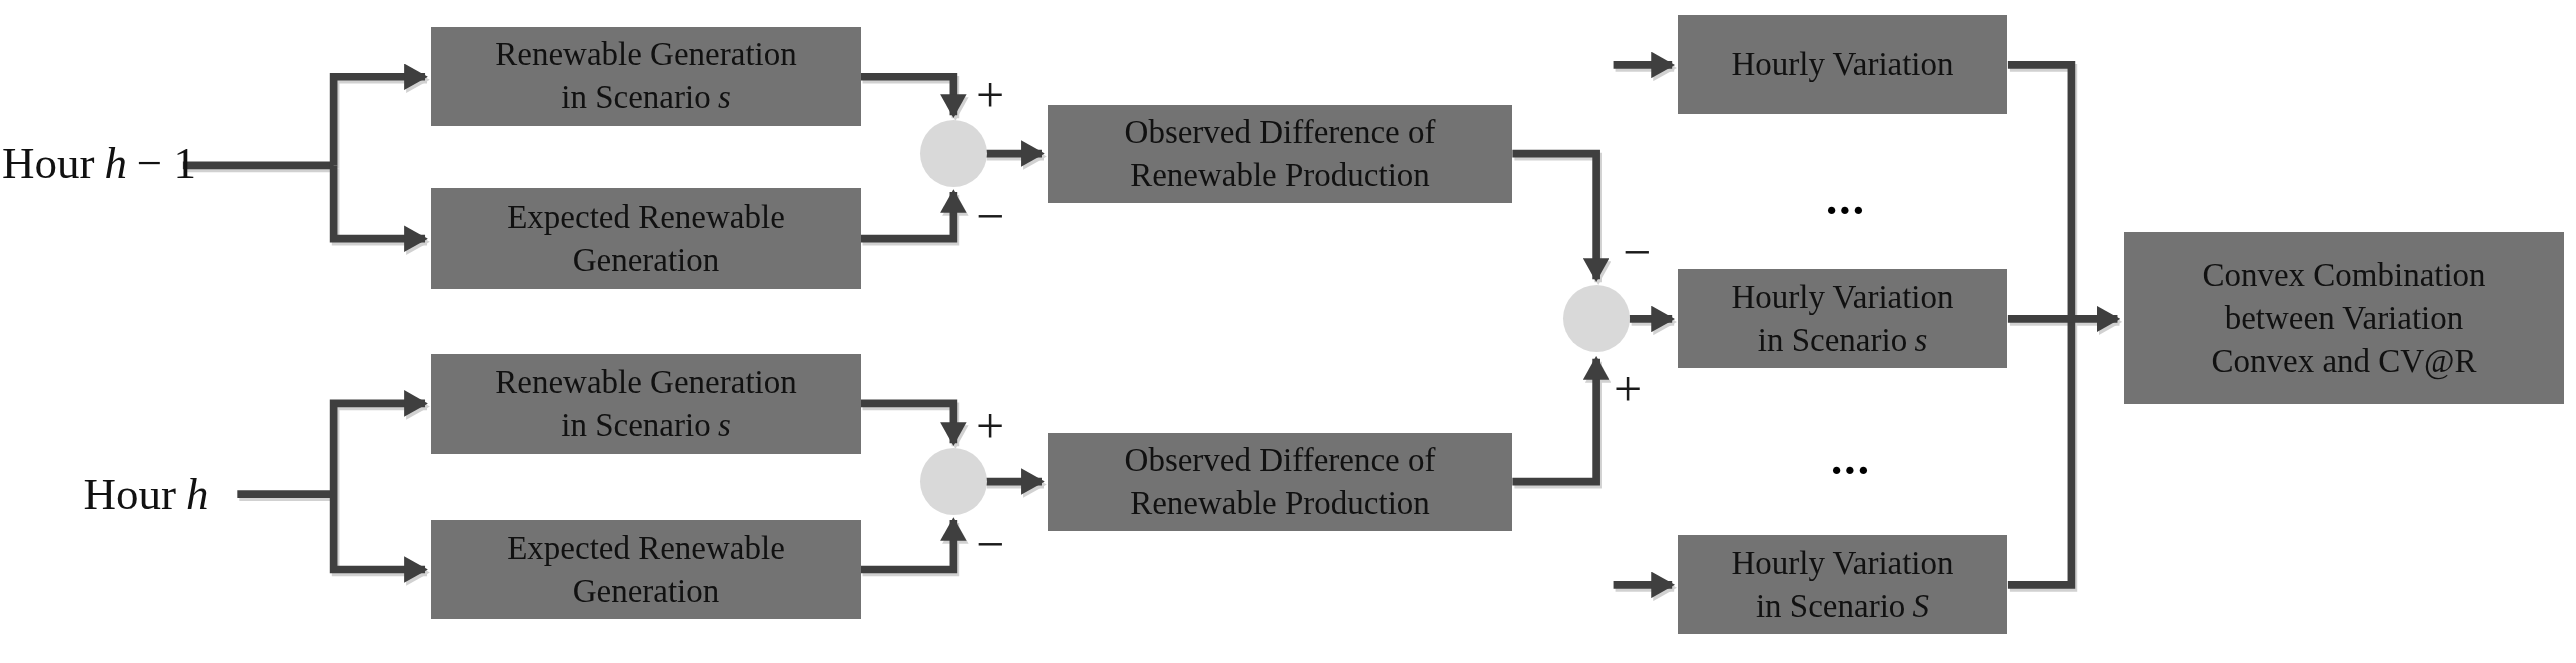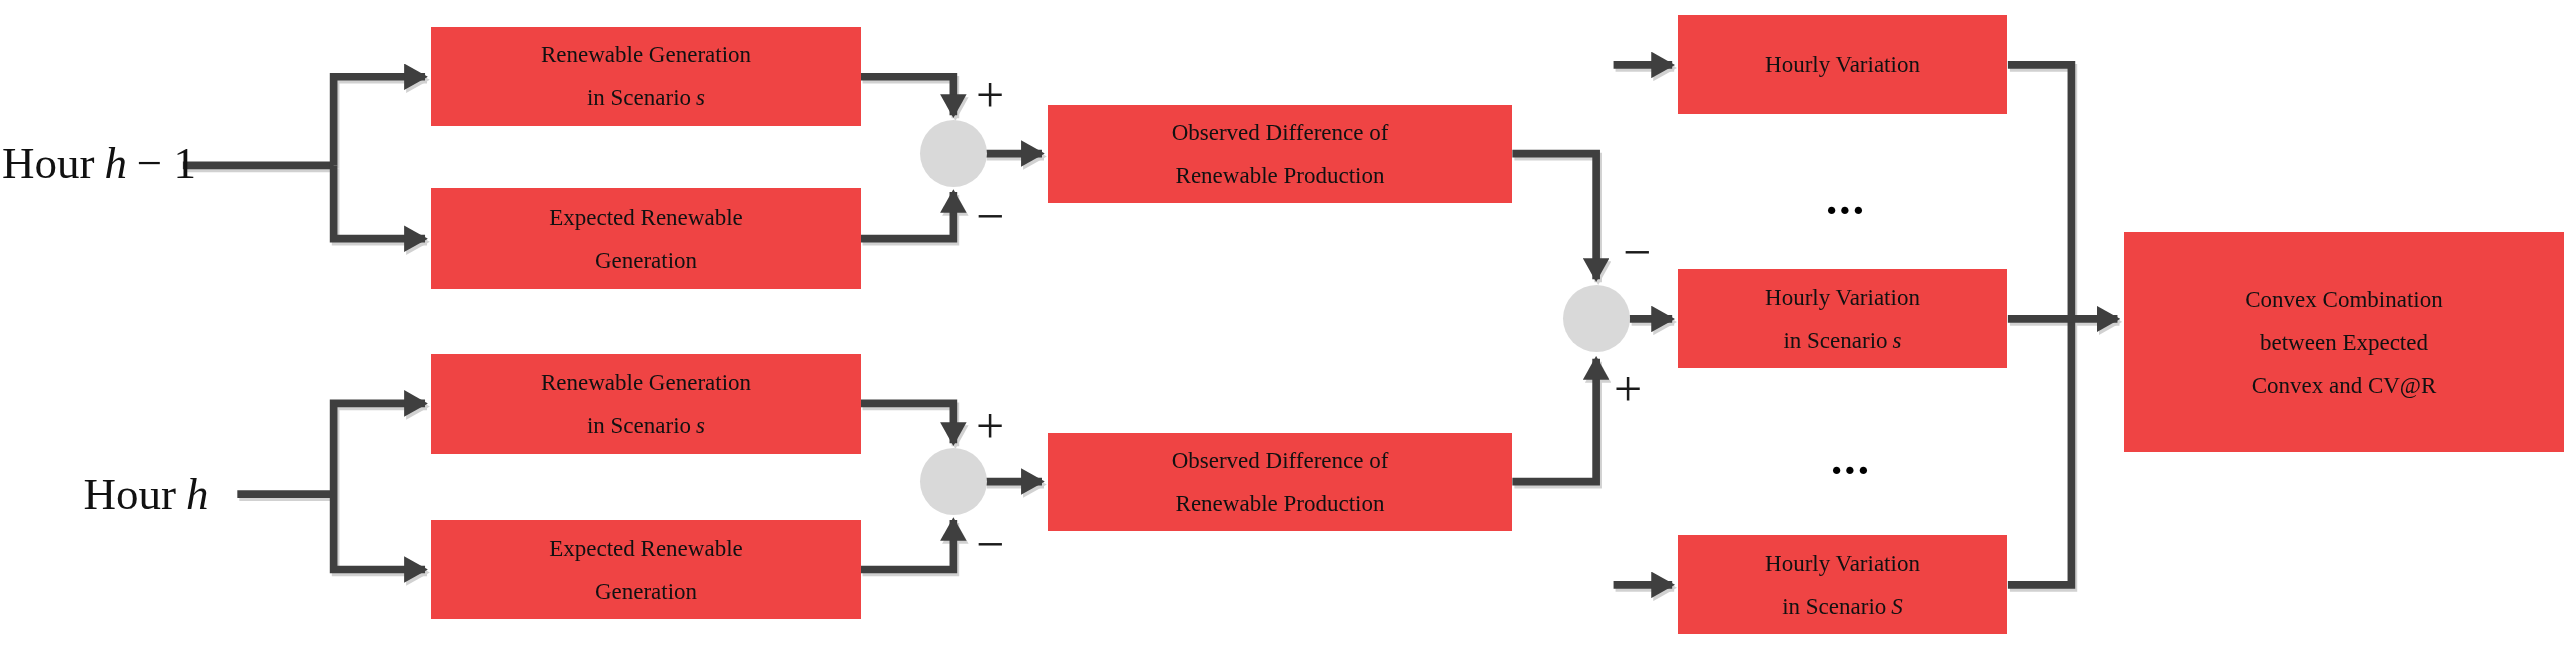--- a/index.html
+++ b/index.html
@@ -13,27 +13,27 @@
     color: #111111;
   }
   svg.wires {
     position: absolute;
     left: 0; top: 0;
     width: 2576px; height: 663px;
     filter: drop-shadow(2.8px 3.5px 0 rgba(0,0,0,0.18));
   }
   .box {
     position: absolute;
-    background: #ef4444;
+    background: #737373;
     display: flex;
     flex-direction: column;
     align-items: center;
     justify-content: center;
     text-align: center;
-    font-size: 23px;
+    font-size: 33px;
     line-height: 43px;
     white-space: nowrap;
   }
   .sum {
     position: absolute;
     width: 67px; height: 67px;
     border-radius: 50%;
     background: #d9d9d9;
   }
   .hour {
@@ -146,23 +146,23 @@
   </div>
   <div class="box" style="left:1678px; top:269px; width:329px; height:99px;">
     <div><span>Hourly Variation</span></div>
     <div><span>in Scenario</span><span class="iv pad">s</span></div>
   </div>
   <div class="box" style="left:1678px; top:535px; width:329px; height:99px;">
     <div><span>Hourly Variation</span></div>
     <div><span>in Scenario</span><span class="iv pad">S</span></div>
   </div>
 
-  <div class="box" style="left:2124px; top:232px; width:440px; height:220px;">
+  <div class="box" style="left:2124px; top:232px; width:440px; height:172px;">
     <div><span>Convex Combination</span></div>
-    <div><span>between Expected</span></div>
+    <div><span>between Variation</span></div>
     <div><span>Convex and CV@R</span></div>
   </div>
 
   <div class="op" style="left:990px; top:95px;">+</div>
   <div class="op" style="left:990px; top:216px;">−</div>
   <div class="op" style="left:990px; top:426px;">+</div>
   <div class="op" style="left:990px; top:544px;">−</div>
   <div class="op" style="left:1637px; top:252px;">−</div>
   <div class="op" style="left:1628px; top:389px;">+</div>
 

